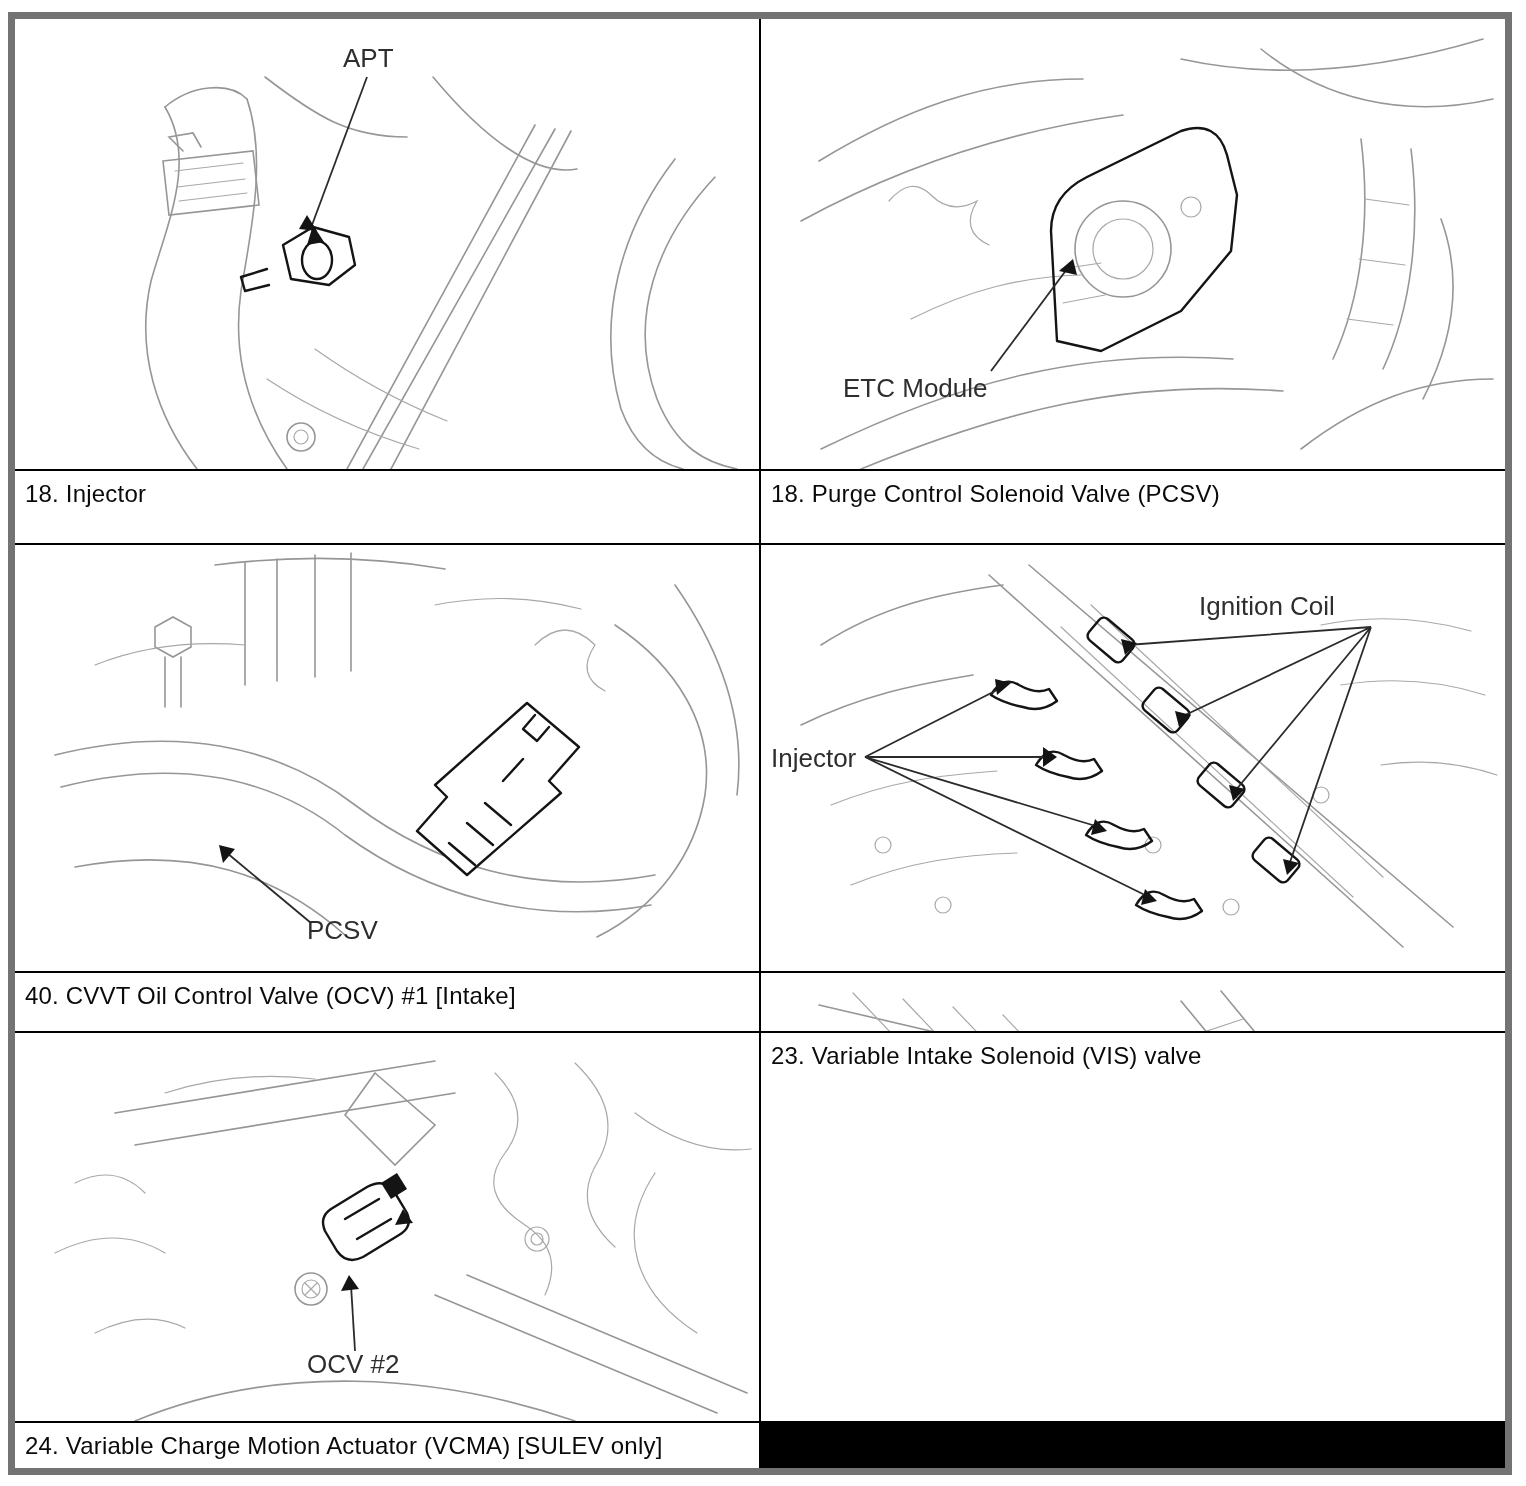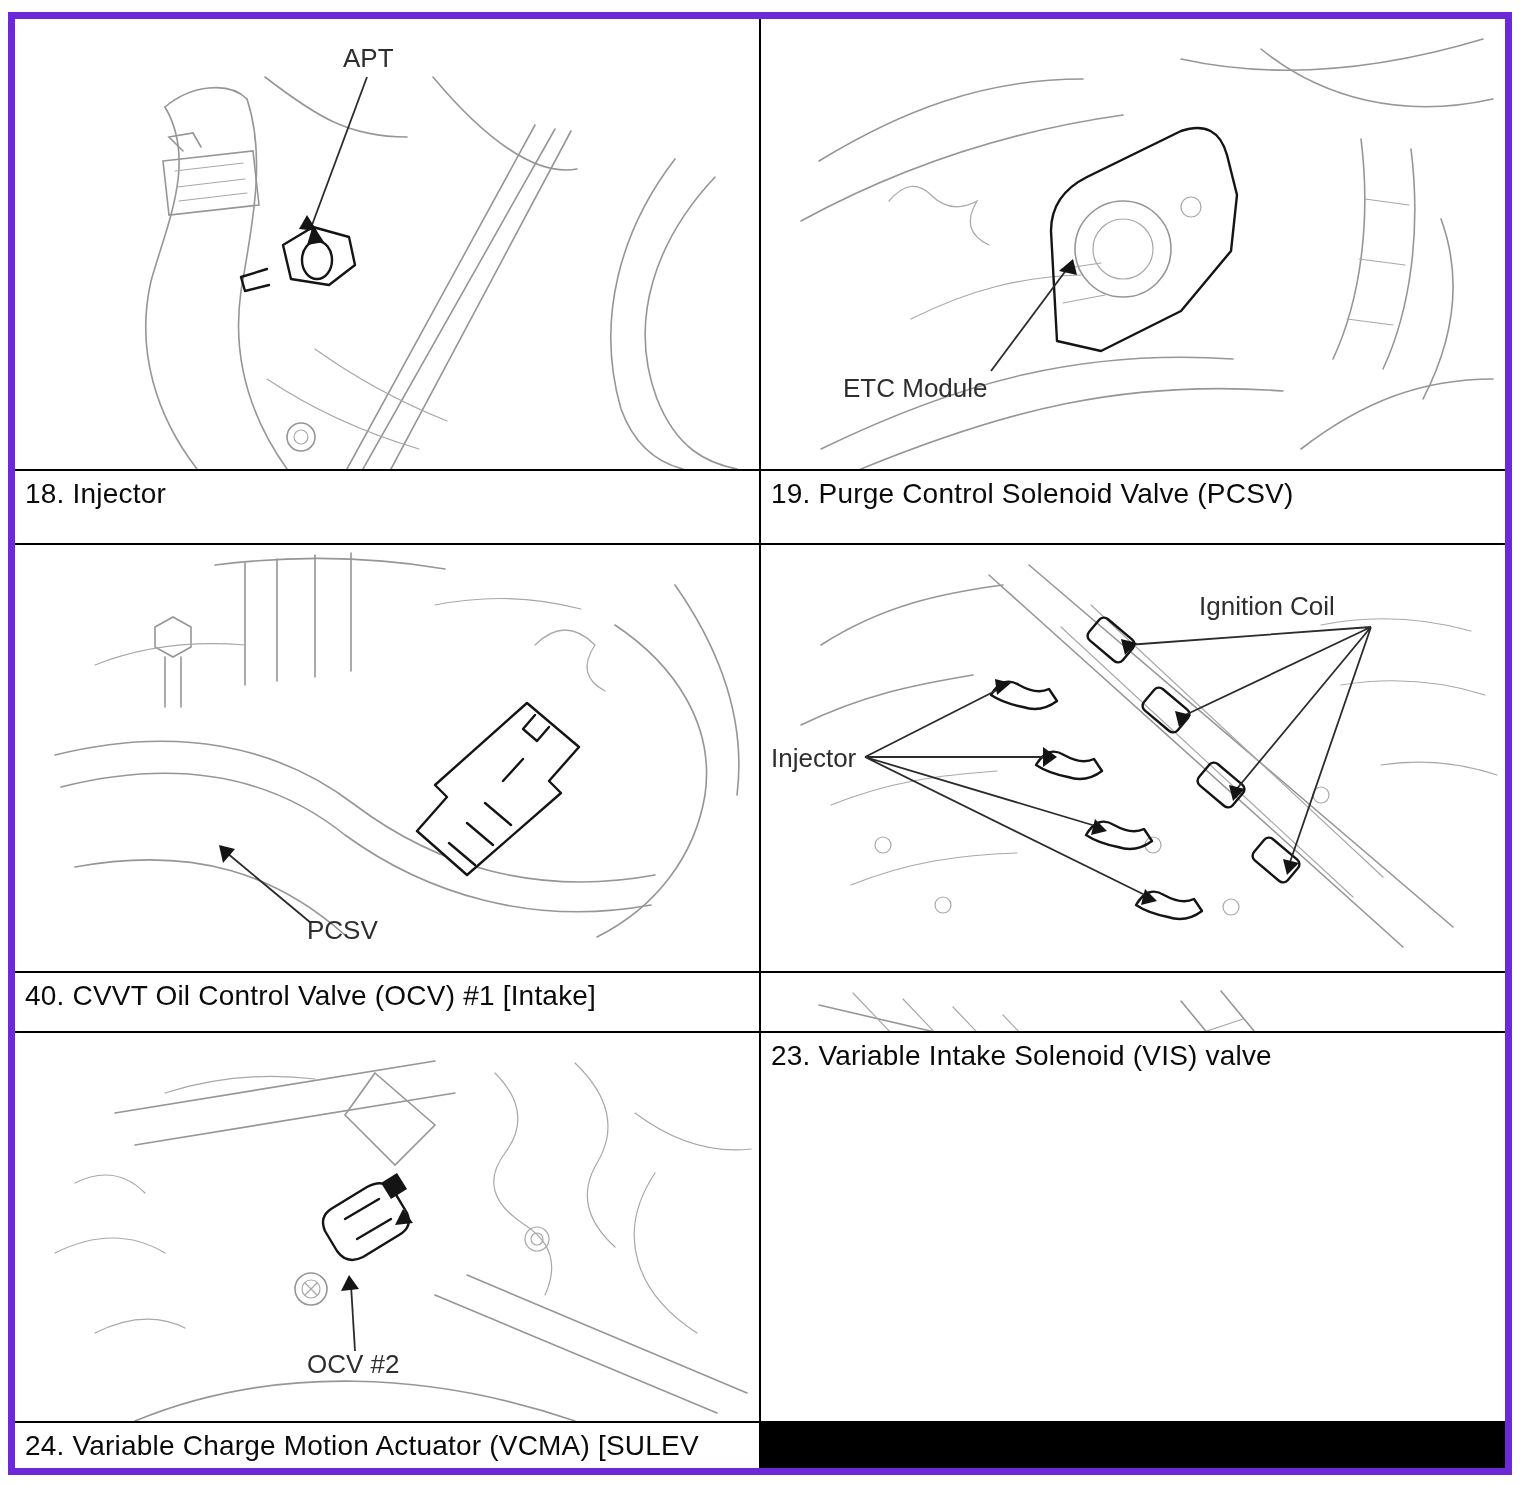--- a/index.html
+++ b/index.html
@@ -1,20 +1,20 @@
 <!DOCTYPE html>
 <html><head>
 <meta charset="utf-8">
 <style>
   html,body{margin:0;padding:0;background:#ffffff;}
   body{width:1526px;height:1486px;position:relative;font-family:"Liberation Sans",sans-serif;}
-  .sheet{position:absolute;left:8px;top:12px;border:7px solid #6d28d9;background:#000;}
+  .sheet{position:absolute;left:8px;top:12px;border:7px solid #737373;background:#000;}
   .grid{display:grid;grid-template-columns:744px 744px;grid-template-rows:450px 72px 426px 58px 388px 45px;gap:2px;background:#000;}
   .cell{background:#fff;overflow:hidden;position:relative;}
-  .caption{font-size:28px;color:#0a0a0a;padding:5px 10px 16px 10px;line-height:35px;letter-spacing:0.2px;}
+  .caption{font-size:24px;color:#0a0a0a;padding:5px 10px 16px 10px;line-height:35px;letter-spacing:0.2px;}
   svg{display:block;}
   .ln{stroke:#969696;stroke-width:1.6;fill:none;stroke-linecap:round;}
   .lnt{stroke:#a8a8a8;stroke-width:1.2;fill:none;stroke-linecap:round;}
   .dk{stroke:#141414;stroke-width:2.4;fill:none;stroke-linejoin:round;stroke-linecap:round;}
   .dkf{fill:#141414;stroke:none;}
   .ldr{stroke:#2b2b2b;stroke-width:1.8;fill:none;}
   text.lbl{font-family:"Liberation Sans",sans-serif;font-size:26px;fill:#2e2e2e;}
 </style>
 </head>
 <body>
@@ -84,21 +84,21 @@
         <text class="lbl" x="82" y="378">ETC Module</text>
         <path class="ldr" d="M230,352 L306,250"></path>
         <polygon class="dkf" points="312,240 316,256 298,252"></polygon>
       </svg>
     </div>
 
     <div class="cell caption">
       <div>18. Injector</div>
     </div>
     <div class="cell caption">
-      <div>19. Purge Control Solenoid Valve (PCSV)</div>
+      <div>18. Purge Control Solenoid Valve (PCSV)</div>
     </div>
 
     <div class="cell">
       <svg width="744" height="426" viewBox="0 0 744 426">
         <path class="ln" d="M230,18 L230,140 M262,14 L262,136 M300,10 L300,132 M336,8 L336,126"></path>
         <path class="ln" d="M200,20 C280,10 360,12 430,24"></path>
         <polygon class="ln" points="140,82 158,72 176,82 176,102 158,112 140,102"></polygon>
         <path class="ln" d="M150,112 L150,162 M166,112 L166,162"></path>
         <path class="ln" d="M40,210 C160,180 262,200 340,260 C420,320 520,352 640,330"></path>
         <path class="ln" d="M46,242 C166,212 258,232 330,290 C410,348 516,382 636,360"></path>

